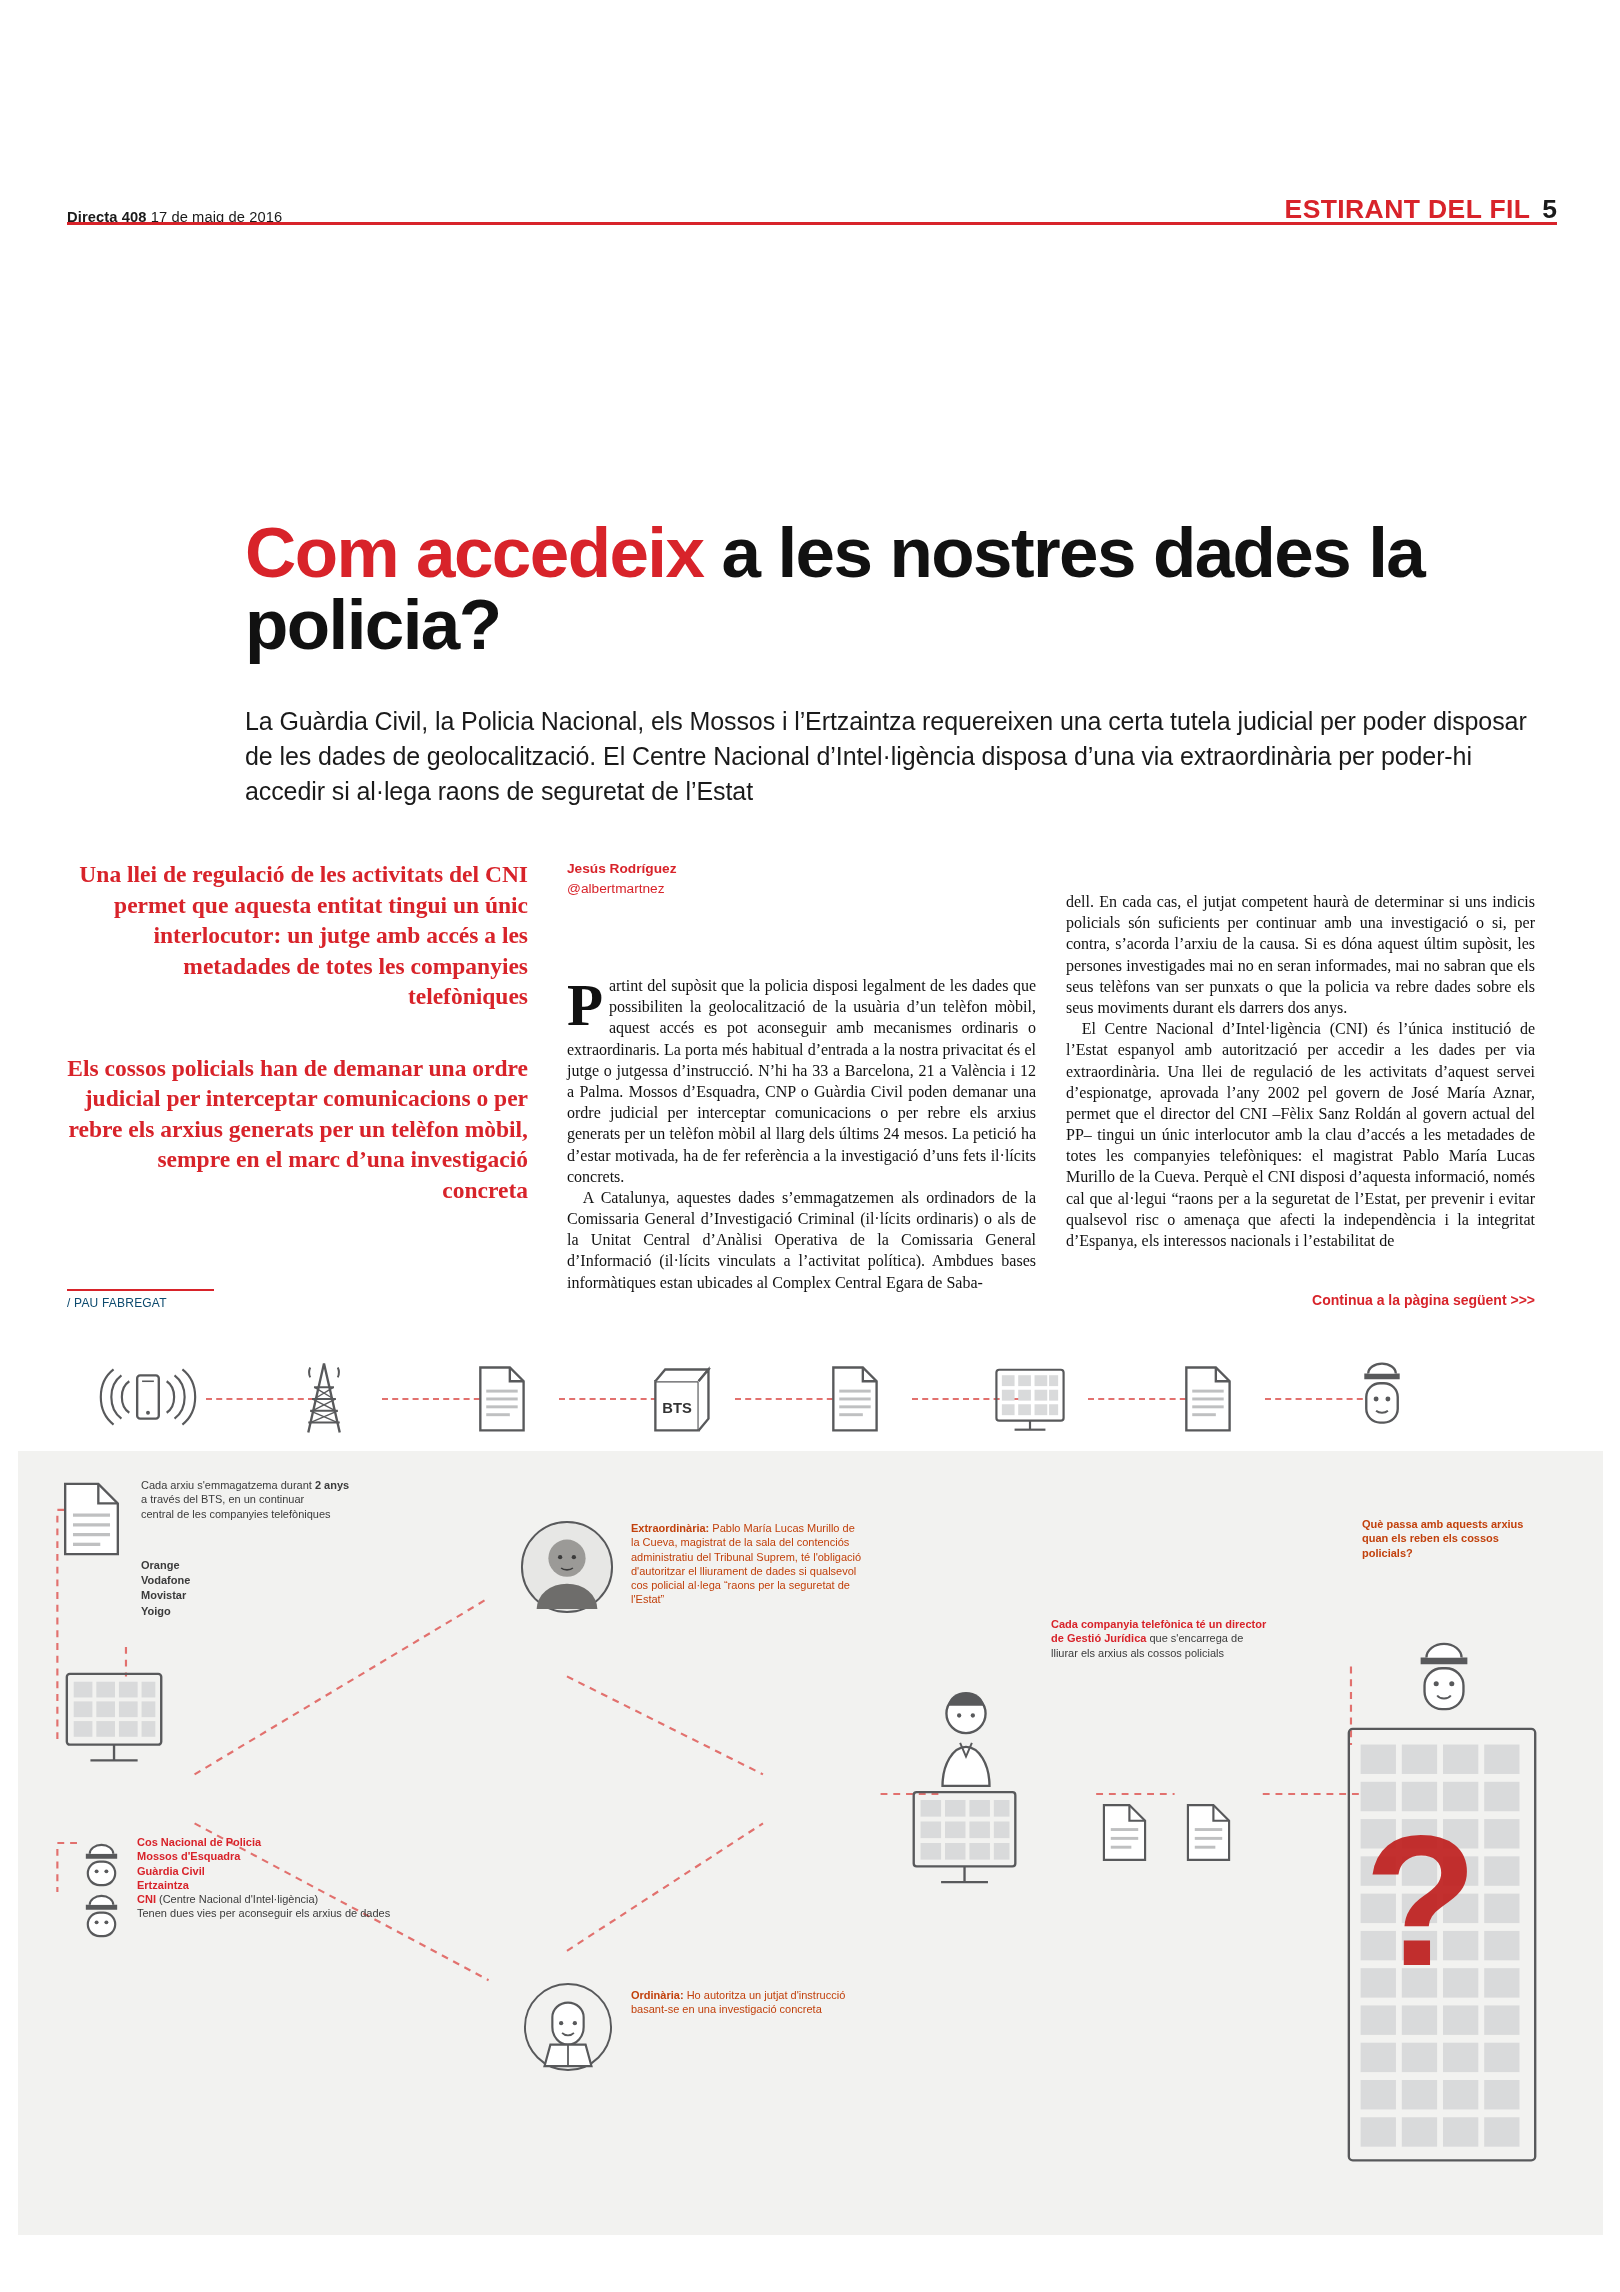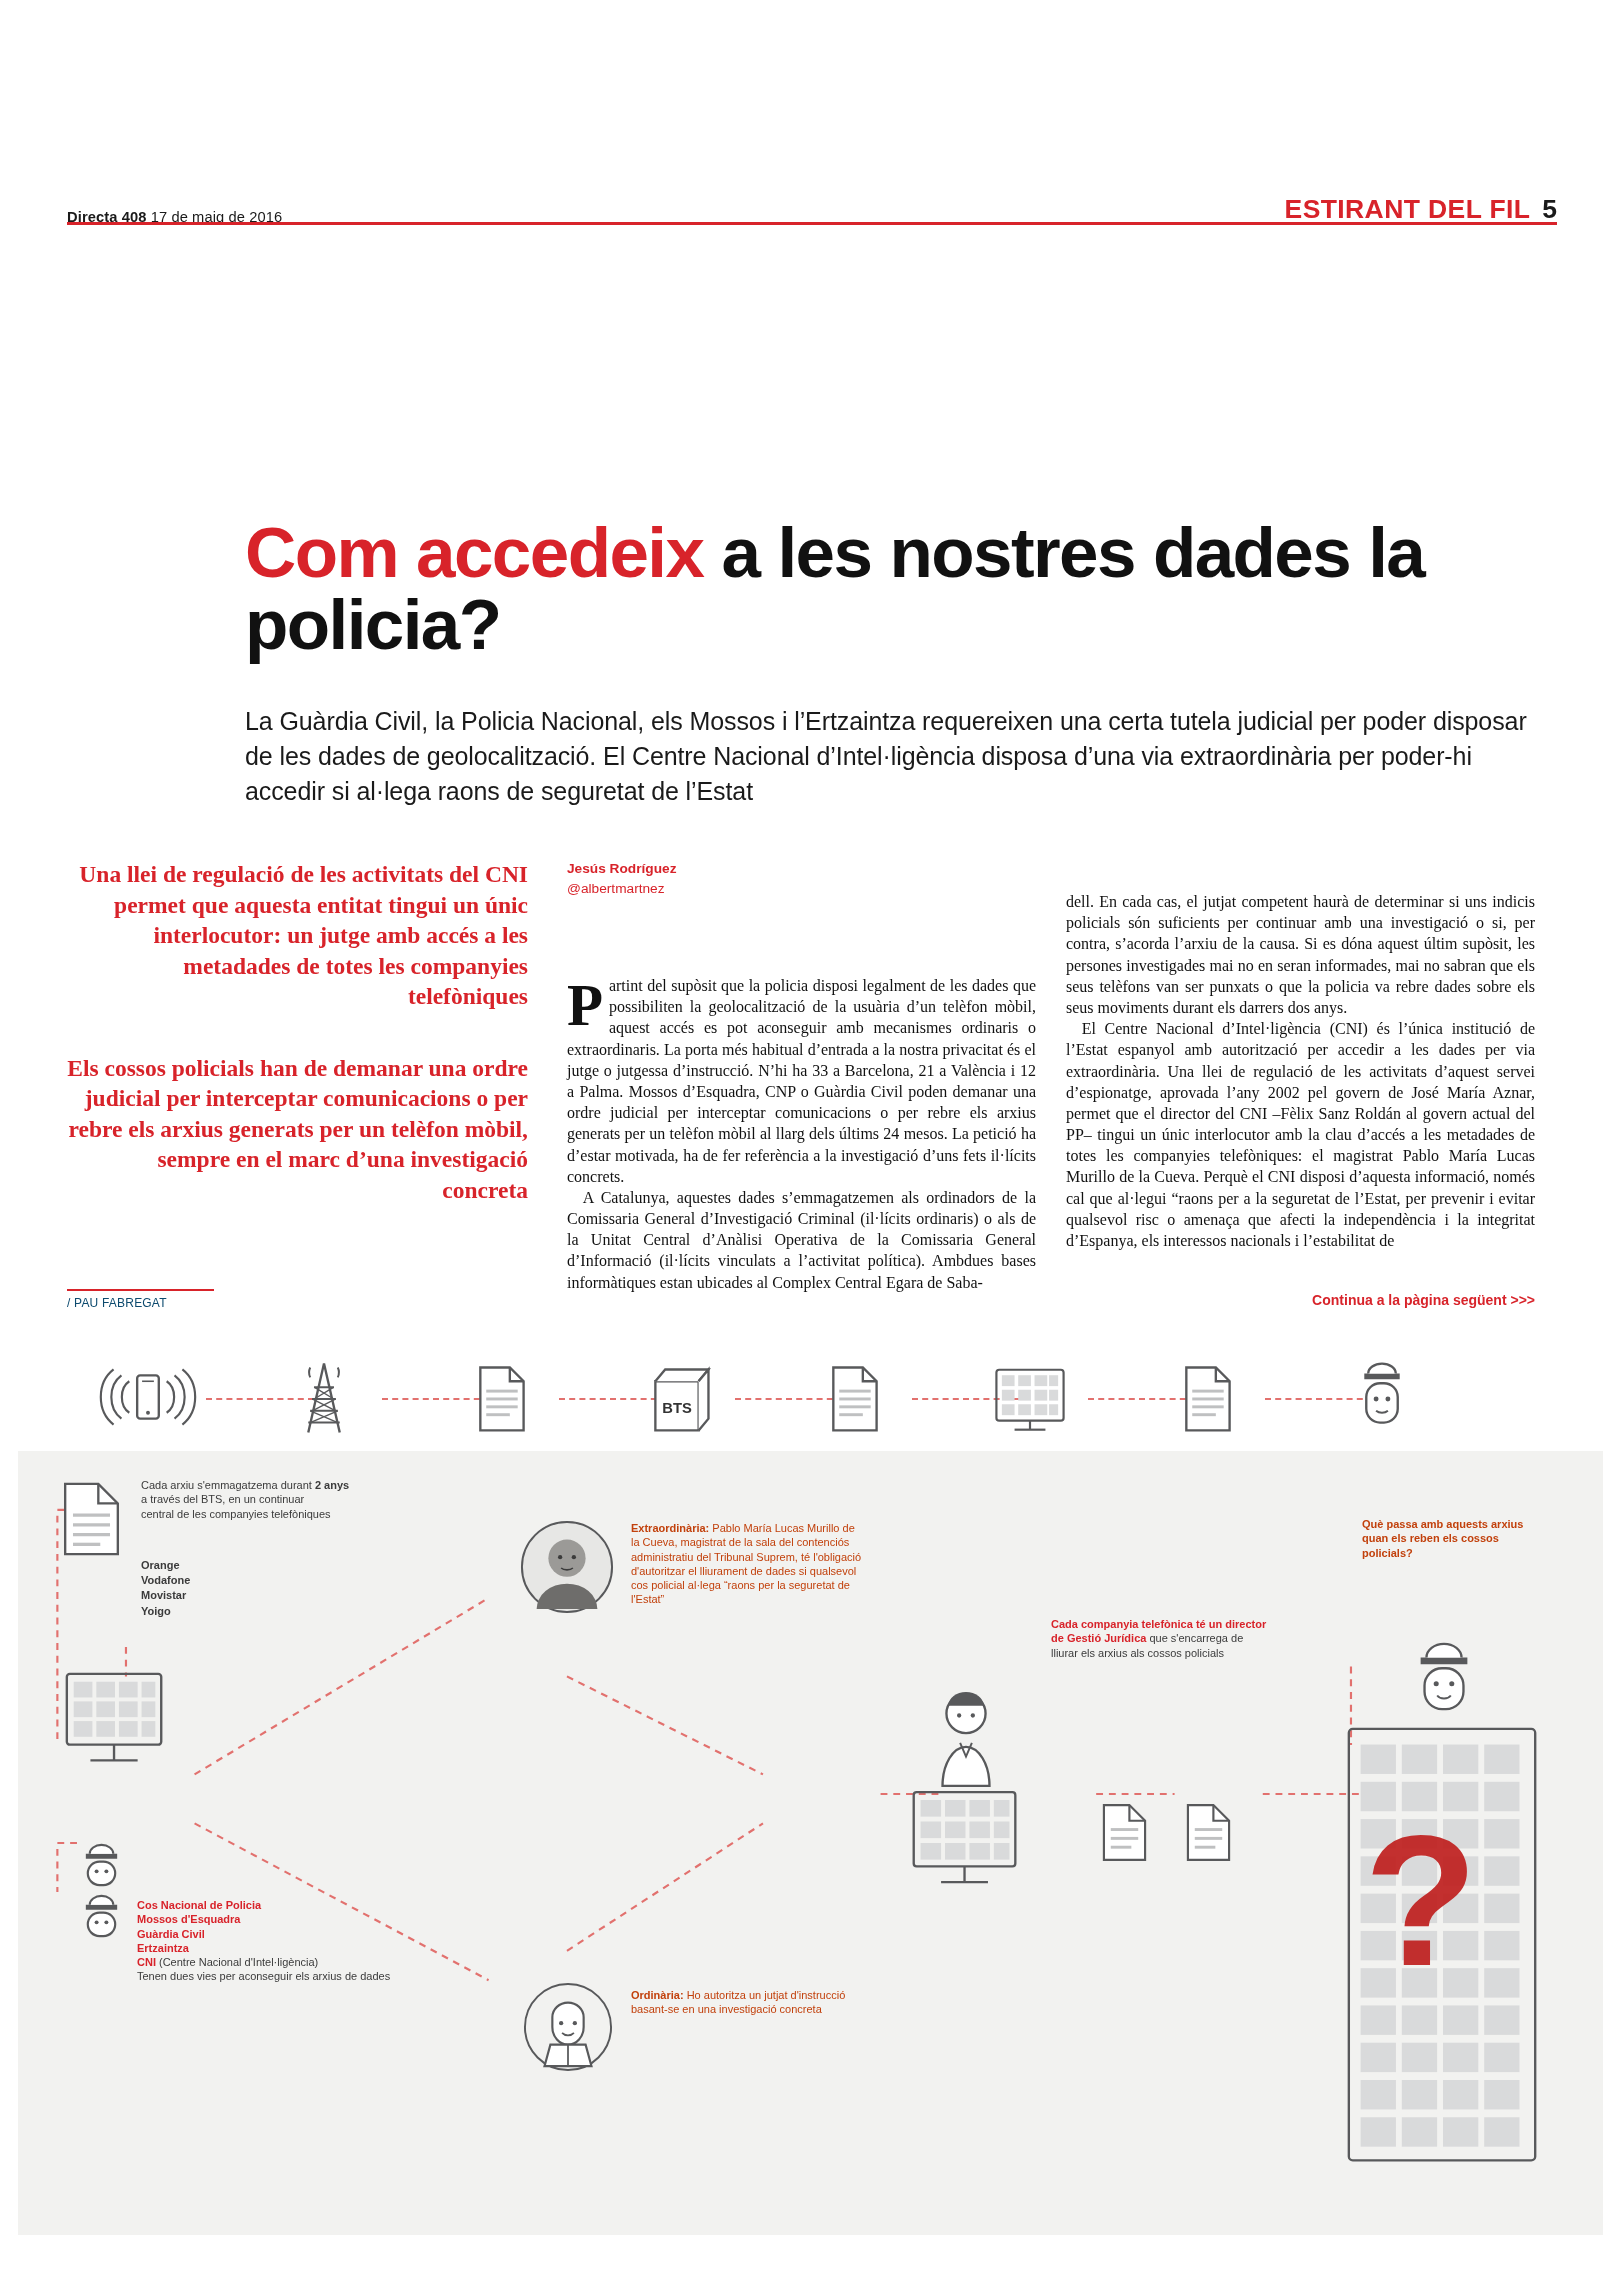--- a/index.html
+++ b/index.html
@@ -474,21 +474,21 @@
   <div style="position:absolute; left:76px; top:1892px;">
     <svg width="51" height="47" viewBox="0 0 52 48">
       <path d="M10 18 h32 v-5 h-32 z" fill="#58595b"></path>
       <path d="M14 13 a12 9 0 0 1 24 0" fill="#fff" stroke="#58595b" stroke-width="2.2"></path>
       <rect x="12" y="21" width="28" height="24" rx="12" fill="#fff" stroke="#58595b" stroke-width="2.2"></rect>
       <circle cx="21" cy="31" r="2" fill="#58595b"></circle>
         <circle cx="31" cy="31" r="2" fill="#58595b"></circle>
     </svg>
   </div>
 
-  <div class="ann" style="left:137px; top:1898px; width:314px;">
+  <div class="ann" style="left:137px; top:1835px; width:314px;">
     <div class="t-red">Cos Nacional de Policia</div>
     <div class="t-red">Mossos d'Esquadra</div>
     <div class="t-red">Guàrdia Civil</div>
     <div class="t-red">Ertzaintza</div>
     <div><span class="t-red">CNI</span><span class="t-dark"> (Centre Nacional d'Intel·ligència)</span></div>
     <div class="t-dark" style="width:265px;">Tenen dues vies per aconseguir els arxius de dades</div>
   </div>
 
   <div style="position:absolute; left:519px; top:1519px;">
     <svg width="96" height="96" viewBox="0 0 98 98">

